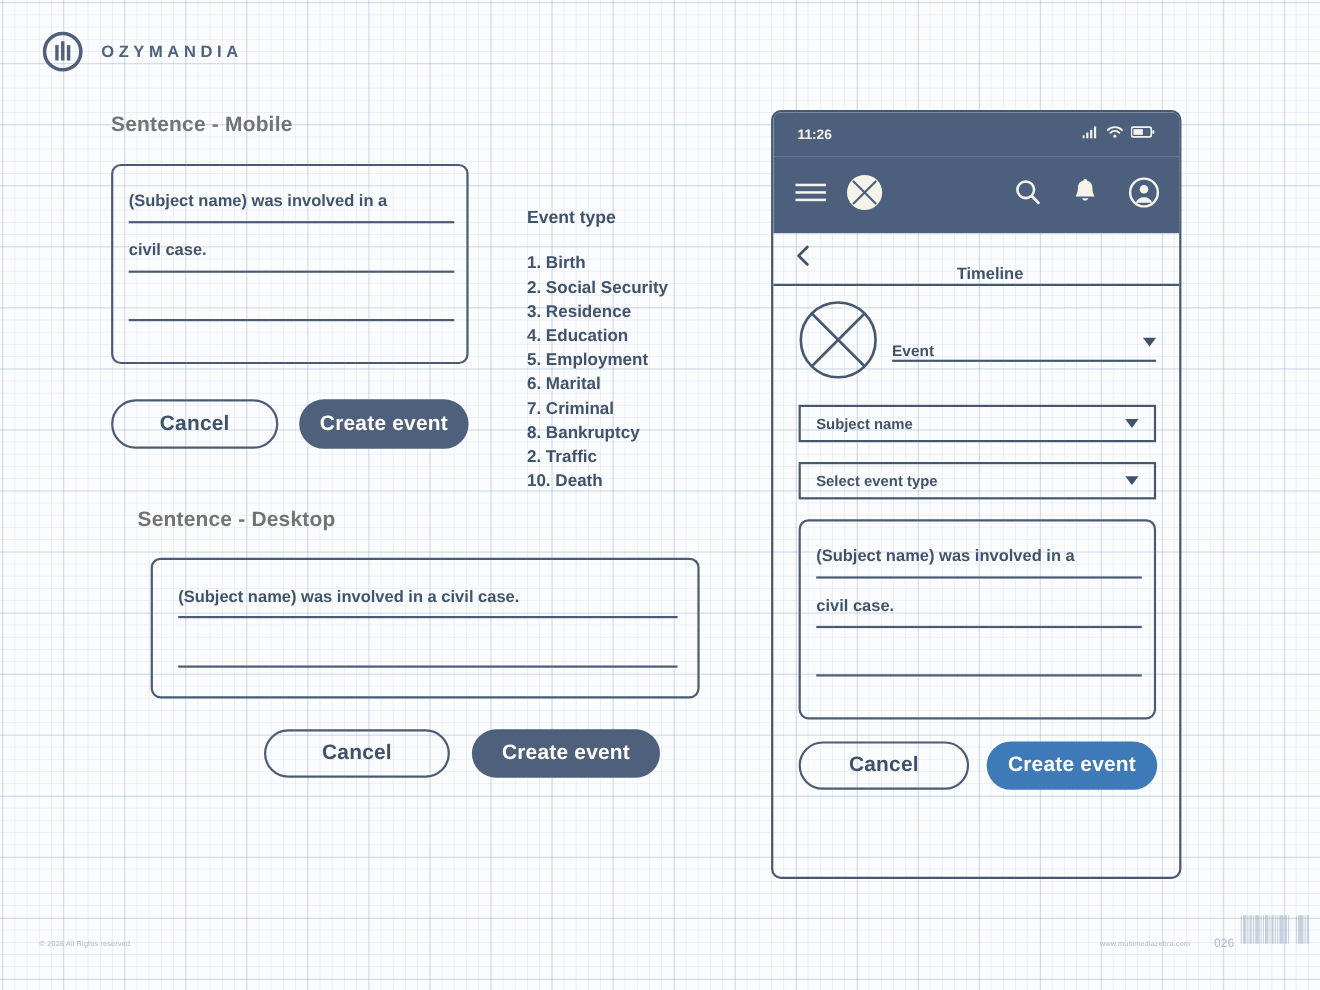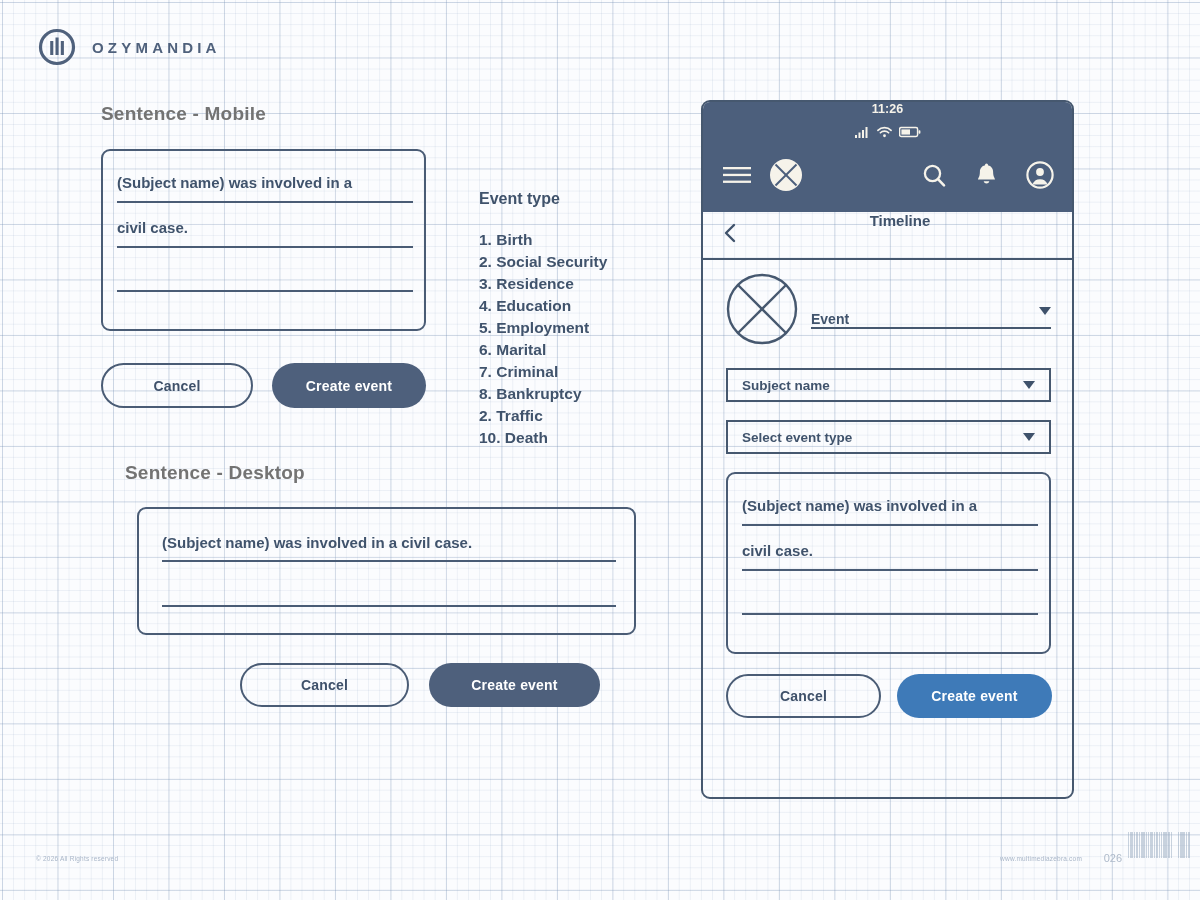--- a/index.html
+++ b/index.html
@@ -34,21 +34,21 @@
     background:rgba(255,255,255,0.12); box-sizing:border-box;
   }
   .sline { position:absolute; border-bottom:2px solid #4a5c75; }
   .stext {
     position:absolute; font-size:15px; color:#40536c; font-weight:600; white-space:nowrap;
   }
 
   
   .btn {
     position:absolute; box-sizing:border-box; display:flex; align-items:center;
-    justify-content:center; font-size:14px; font-weight:600; letter-spacing:.2px;
+    justify-content:center; font-size:19px; font-weight:600; letter-spacing:.2px;
     border-radius:100px; cursor:pointer;
   }
   .btn-ghost { border:2px solid #4a5c75; color:#3f516a; background:transparent; }
   .btn-solid { background:#4e607c; color:#ffffff; border:none; }
   .btn-blue { background:#3e7ab8; color:#ffffff; border:none; }
 
   
   #event-type { position:absolute; left:479px; top:150px; }
   #event-type .etitle { font-size:16px; font-weight:600; color:#3f526b; margin-bottom:21px;margin-top:40px; }
   #event-type ol { list-style:none; margin:0; padding:0; }
@@ -56,32 +56,32 @@
     font-size:15.5px; font-weight:600; color:#40536c; line-height:22px; white-space:nowrap;
   }
 
   
   #phone {
     position:absolute; left:701px; top:100px; width:373px; height:699px;
     border:2px solid #46586f; border-radius:9px; box-sizing:border-box; overflow:hidden;
   }
   #statusbar {
     height:40px; background:#4c5f7c; display:flex; align-items:center;
-    justify-content:space-between; padding:0 22px; box-sizing:border-box;flex-direction:column;
+    justify-content:space-between; padding:0 22px; box-sizing:border-box;
   }
   #statusbar .clock { color:#f6f3ea; font-size:12.5px; font-weight:600; }
   #statusbar .sysicons { display:flex; align-items:center; gap:7px; }
   #navbar {
     height:70px; background:#4c5f7c; display:flex; align-items:center; box-sizing:border-box;
     padding:0 18px 0 20px; gap:0;
   }
   #navbar .nb-left { display:flex; align-items:center; gap:18px; }
   #navbar .nb-right { display:flex; align-items:center; gap:28px; margin-left:auto; }
   #titlebar {
-    height:48px; display:flex; align-items:flex-start; position:relative;
+    height:48px; display:flex; align-items:flex-end; position:relative;
     border-bottom:2px solid #46586f; box-sizing:border-box;padding-left:25px;
   }
   #titlebar .back { position:absolute; left:20px; top:50%; transform:translateY(-50%); }
   #titlebar .t {
     width:100%; text-align:center; font-size:15px; font-weight:600; color:#3f526b;
   }
   .phone-body { position:relative; height:579px; }
 
   .drop-underline {
     position:absolute; box-sizing:border-box; border-bottom:2px solid #46586f;

